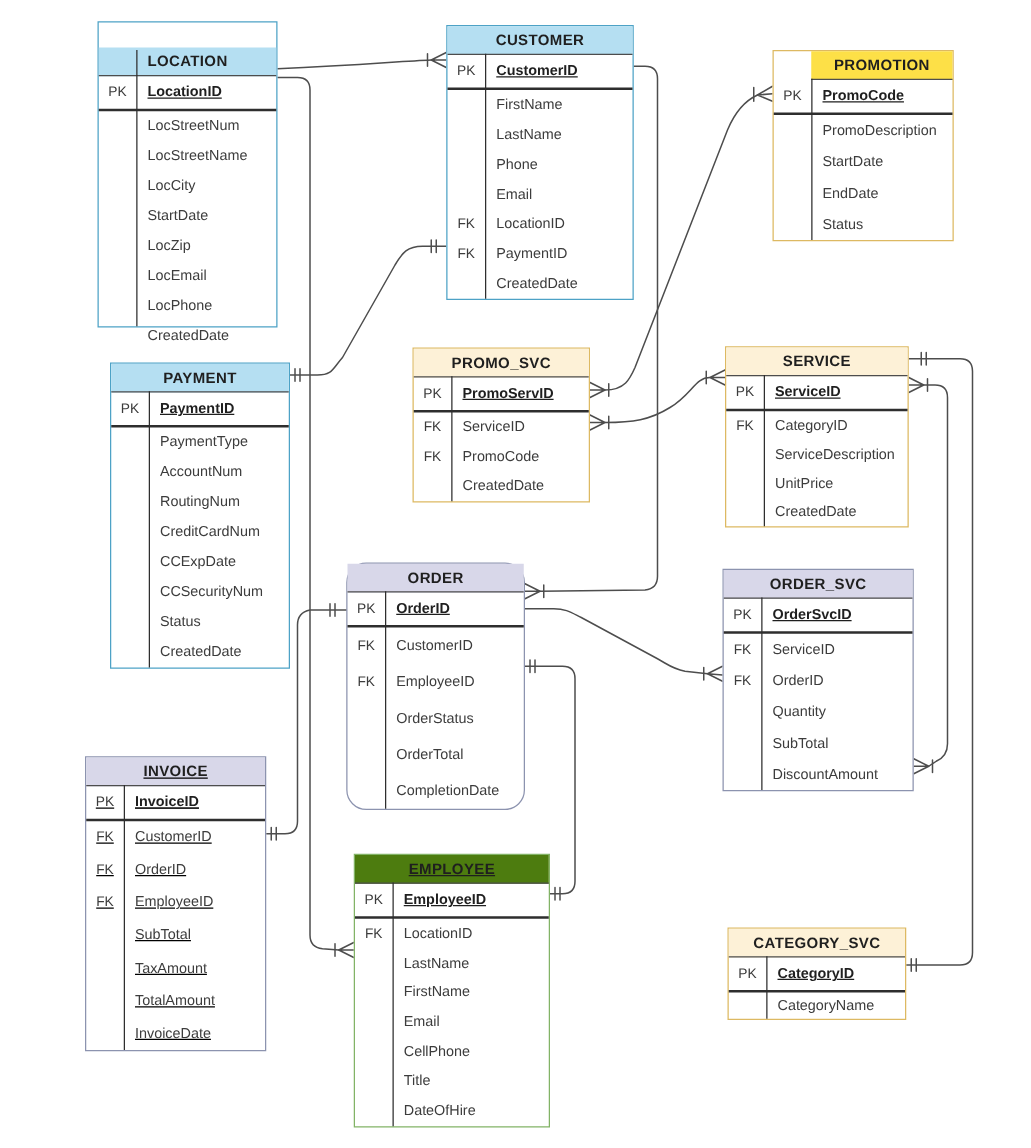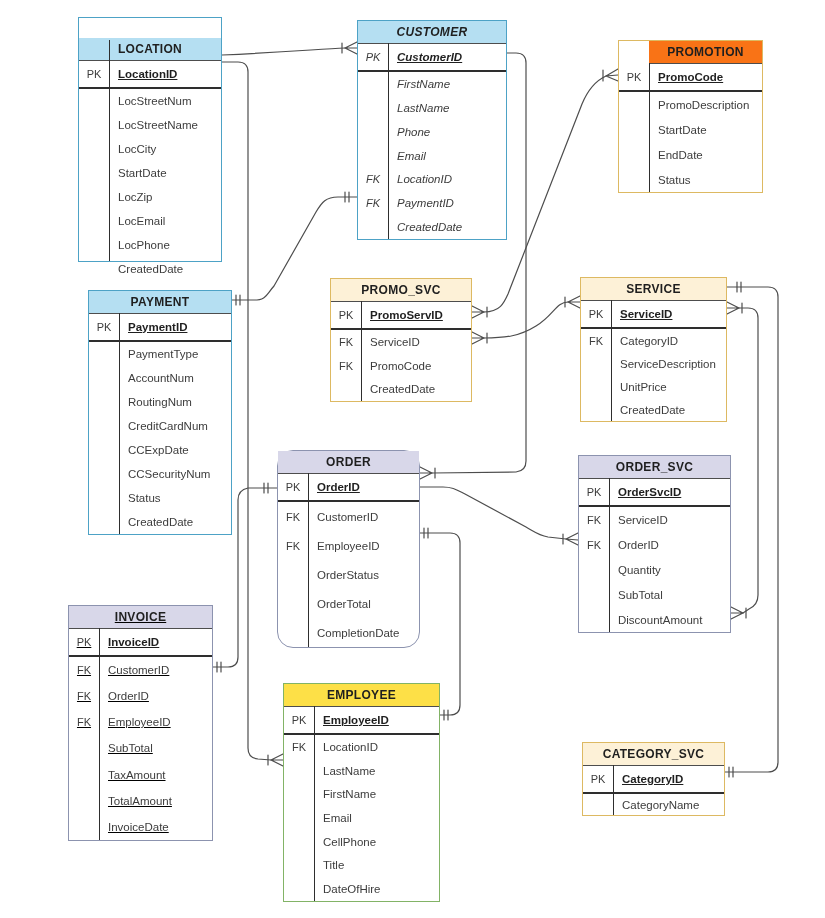--- a/index.html
+++ b/index.html
@@ -124,21 +124,21 @@
             <span class="ekey"></span>
             <span class="ename">LocPhone</span>
           </div>
           <div class="erow">
             <span class="ekey"></span>
             <span class="ename">CreatedDate</span>
           </div>
         </div>
         <div class="keysep"></div>
       </div>
-      <div class="entity" style="left: 357px; top: 20px; width: 150px; height: 220px; border-color: rgb(77, 162, 198); font-style: italic;">
+      <div class="entity" style="left: 357px; top: 20px; width: 150px; height: 220px; border-color: rgb(77, 162, 198);">
         <div class="etitle" style="background: rgb(181, 223, 242);">CUSTOMER</div>
         <div class="erows">
           <div class="erow pkrow">
             <span class="ekey">PK</span>
             <span class="ename pk">CustomerID</span>
           </div>
           <div class="erow">
             <span class="ekey"></span>
             <span class="ename">FirstName</span>
           </div>
@@ -163,21 +163,21 @@
             <span class="ename">PaymentID</span>
           </div>
           <div class="erow">
             <span class="ekey"></span>
             <span class="ename">CreatedDate</span>
           </div>
         </div>
         <div class="keysep"></div>
       </div>
       <div class="entity" style="left: 618px; top: 40px; width: 145px; height: 153px; border-color: rgb(221, 185, 98);">
-        <div class="etitle" style="background: #f97316; margin-left: 30px;">PROMOTION</div>
+        <div class="etitle" style="background: #fde047; margin-left: 30px;">PROMOTION</div>
         <div class="erows">
           <div class="erow pkrow">
             <span class="ekey">PK</span>
             <span class="ename pk">PromoCode</span>
           </div>
           <div class="erow">
             <span class="ekey"></span>
             <span class="ename">PromoDescription</span>
           </div>
           <div class="erow">
@@ -377,21 +377,21 @@
             <span class="ename">TotalAmount</span>
           </div>
           <div class="erow">
             <span class="ekey"></span>
             <span class="ename">InvoiceDate</span>
           </div>
         </div>
         <div class="keysep"></div>
       </div>
       <div class="entity" style="left: 283px; top: 683px; width: 157px; height: 219px; border-color: rgb(130, 179, 102);">
-        <div class="etitle" style="background: #fde047;">EMPLOYEE</div>
+        <div class="etitle" style="background: #4d7c0f; text-decoration: underline;">EMPLOYEE</div>
         <div class="erows">
           <div class="erow pkrow">
             <span class="ekey">PK</span>
             <span class="ename pk">EmployeeID</span>
           </div>
           <div class="erow">
             <span class="ekey">FK</span>
             <span class="ename">LocationID</span>
           </div>
           <div class="erow">

